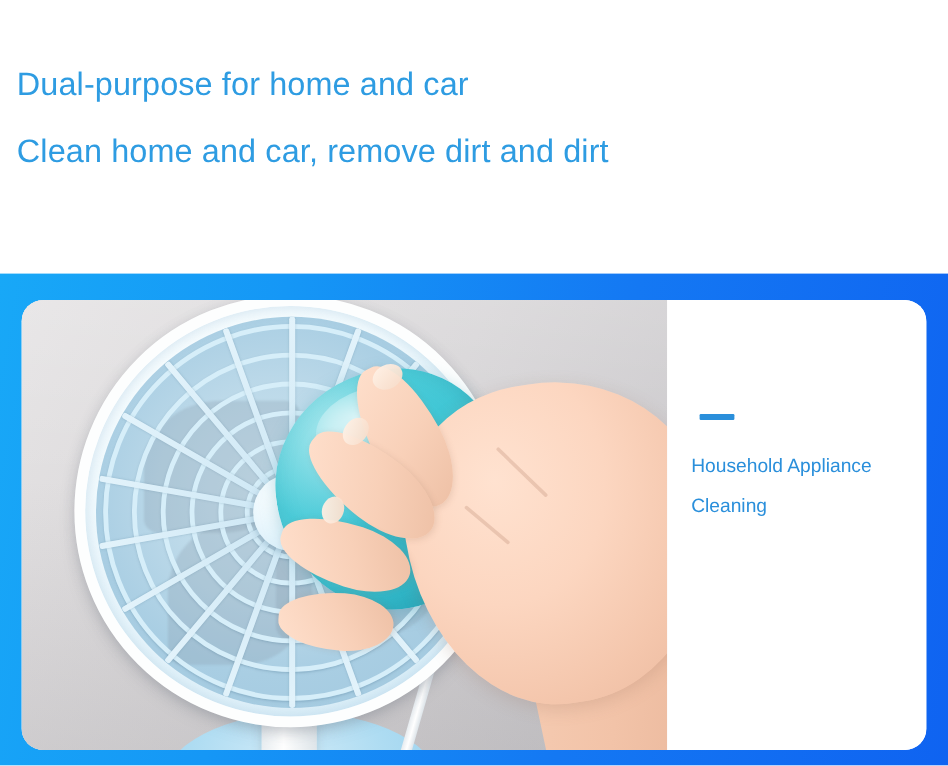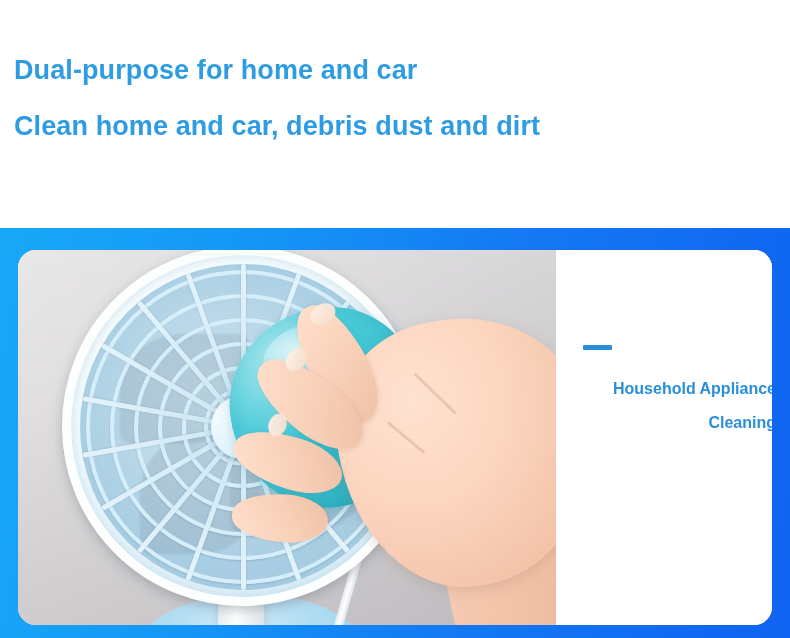--- a/index.html
+++ b/index.html
@@ -15,21 +15,21 @@
   .headline-block{
     position:absolute;left:0;top:0;width:790px;height:228px;
     background:#ffffff;
     box-sizing:border-box;
     padding:42px 0 0 14px;
   }
   .headline-line{
     color:#2e9ce2;
     font-size:27px;
     line-height:56px;
-    font-weight:700;
+    font-weight:400;
     letter-spacing:0.1px;
     white-space:nowrap;
   }
 
   
   .blue-frame{
     position:absolute;left:0;top:228px;width:790px;height:410px;
     background:linear-gradient(100deg,#18a8f7 0%,#1597f6 28%,#1478f3 62%,#0f63f1 100%);
   }
 
@@ -209,30 +209,29 @@
   .accent-dash{
     position:absolute;left:27px;top:95px;
     width:29px;height:5px;border-radius:1px;
     background:#2a8fdb;
   }
   .info-text{
     position:absolute;left:20px;top:122px;width:200px;
     color:#2a8fdb;
     font-size:16px;
     line-height:34px;
-    font-weight:700;
-    text-align:right;
+    font-weight:400;
   }
 </style>
 </head>
 <body>
 
 <div class="headline-block">
   <div class="headline-line">Dual-purpose for home and car</div>
-  <div class="headline-line">Clean home and car, debris dust and dirt</div>
+  <div class="headline-line">Clean home and car, remove dirt and dirt</div>
 </div>
 
 <div class="blue-frame">
 
   <div class="card">
 
     <div class="photo">
       <div class="wall-shade"></div>
       <div class="wall-vert"></div>
 

